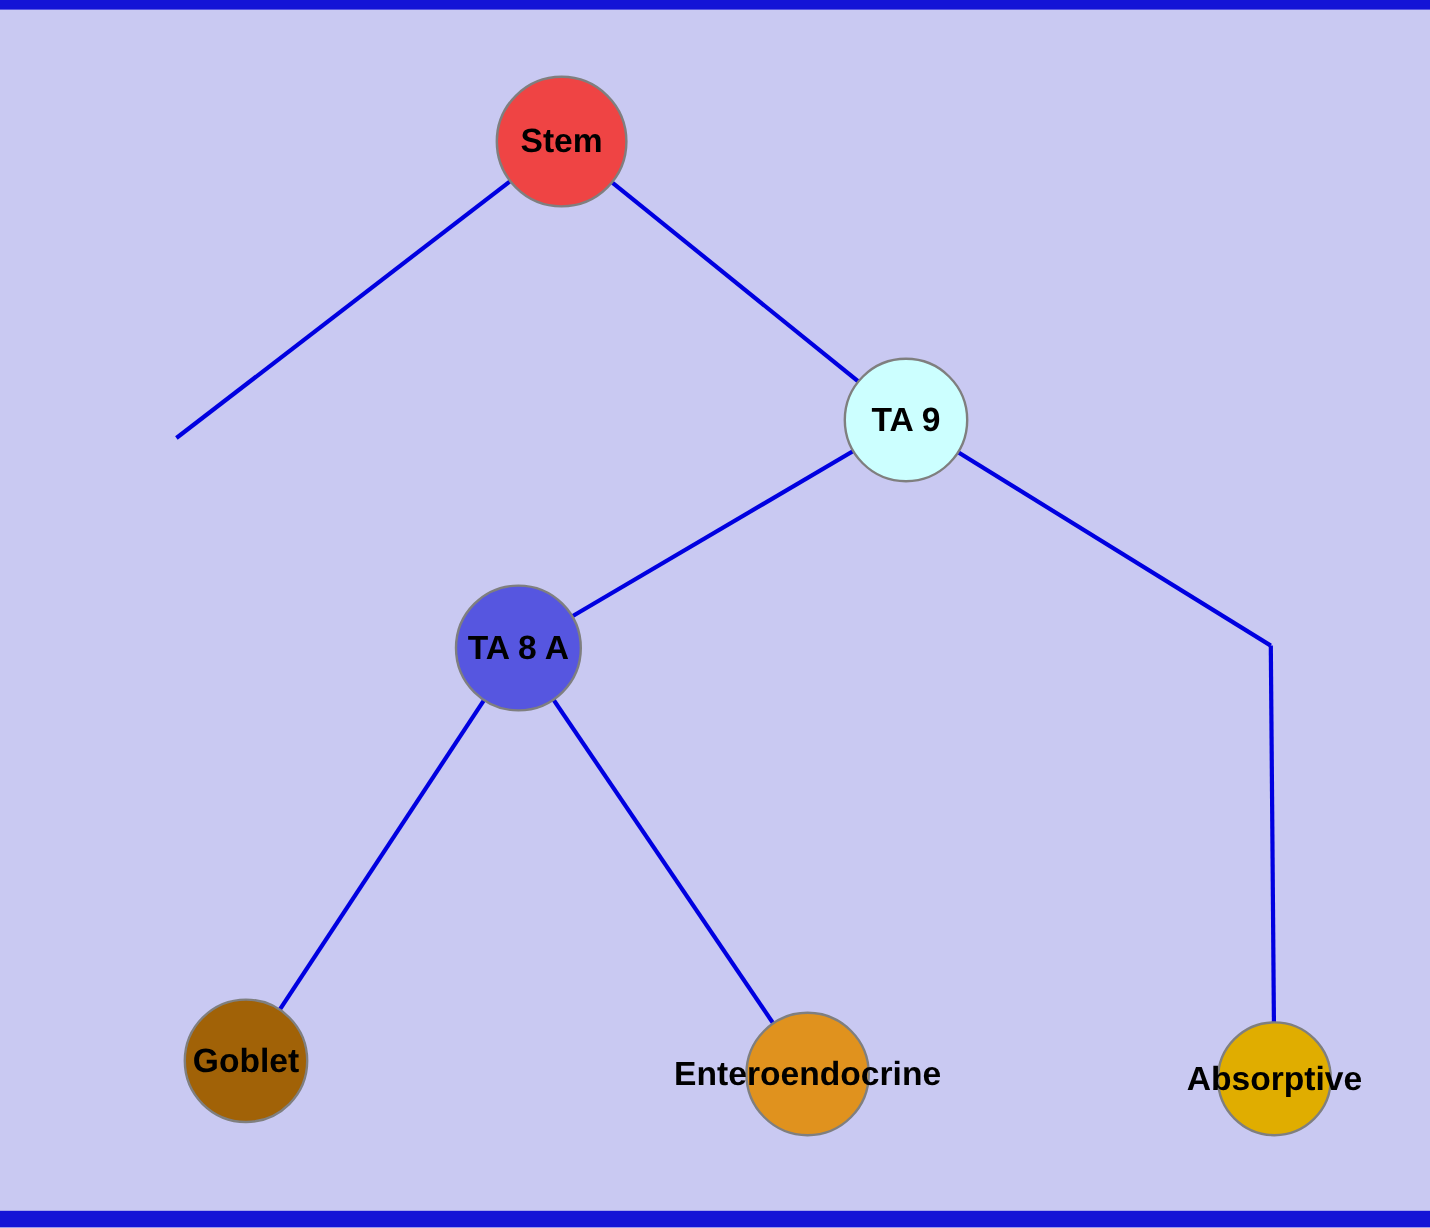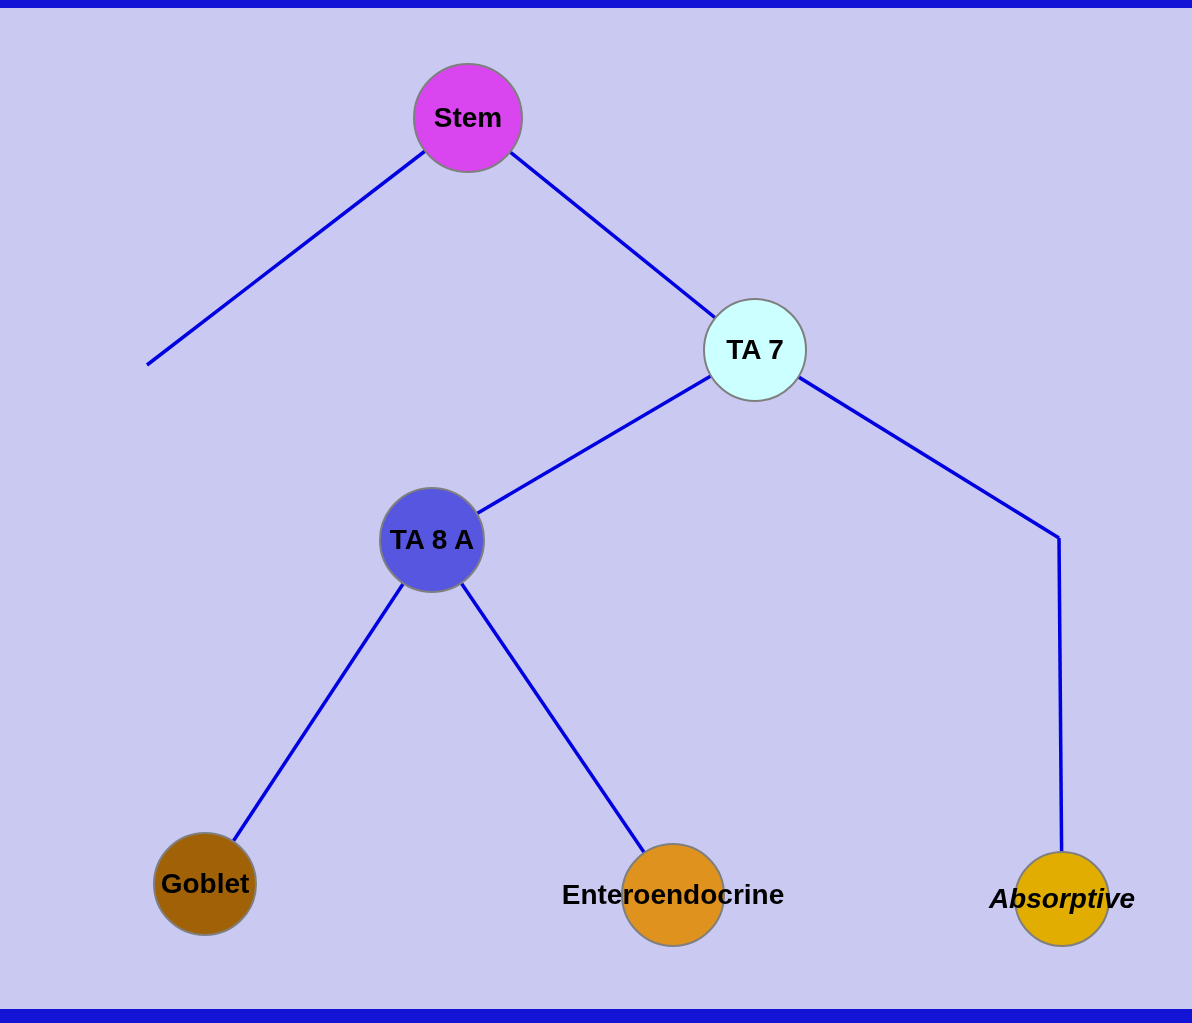--- a/index.html
+++ b/index.html
@@ -56,31 +56,31 @@
       <line x1="468" y1="118" x2="147" y2="365" stroke="#0000e0" stroke-width="3.5"></line>
       <line x1="468" y1="118" x2="755" y2="350" stroke="#0000e0" stroke-width="3.5"></line>
       <line x1="755" y1="350" x2="432" y2="540" stroke="#0000e0" stroke-width="3.5"></line>
       <line x1="755" y1="350" x2="1059" y2="538" stroke="#0000e0" stroke-width="3.5"></line>
       <line x1="432" y1="540" x2="205" y2="884" stroke="#0000e0" stroke-width="3.5"></line>
       <line x1="432" y1="540" x2="673" y2="895" stroke="#0000e0" stroke-width="3.5"></line>
       <line x1="1059" y1="538" x2="1062" y2="899" stroke="#0000e0" stroke-width="3.5"></line>
     </svg>
   <div class="frame-bar top" style="background: rgb(20, 20, 214);"></div>
   <div class="frame-bar bottom" style="background: rgb(20, 20, 214);"></div>
-<div class="node" style="left: 413px; top: 63px; width: 110px; height: 110px; background: #d946ef; border-color: rgb(127, 127, 127);">
+<div class="node" style="left: 413px; top: 63px; width: 110px; height: 110px; background: #ef4444; border-color: rgb(127, 127, 127);">
       <span class="node-label">Stem</span>
     </div>
     <div class="node" style="left: 703px; top: 298px; width: 104px; height: 104px; background: rgb(204, 255, 255); border-color: rgb(127, 127, 127);">
-      <span class="node-label">TA 7</span>
+      <span class="node-label">TA 9</span>
     </div>
     <div class="node" style="left: 379px; top: 487px; width: 106px; height: 106px; background: rgb(86, 86, 224); border-color: rgb(127, 127, 127);">
       <span class="node-label">TA 8 A</span>
     </div>
     <div class="node" style="left: 153px; top: 832px; width: 104px; height: 104px; background: #a16207; border-color: rgb(127, 127, 127);">
       <span class="node-label">Goblet</span>
     </div>
     <div class="node" style="left: 621px; top: 843px; width: 104px; height: 104px; background: rgb(224, 146, 30); border-color: rgb(127, 127, 127);">
       <span class="node-label">Enteroendocrine</span>
     </div>
-    <div class="node" style="left: 1014px; top: 851px; width: 96px; height: 96px; background: rgb(224, 173, 0); border-color: rgb(127, 127, 127); font-style: italic;">
+    <div class="node" style="left: 1014px; top: 851px; width: 96px; height: 96px; background: rgb(224, 173, 0); border-color: rgb(127, 127, 127);">
       <span class="node-label">Absorptive</span>
     </div>
   </div>
 
 </body></html>

